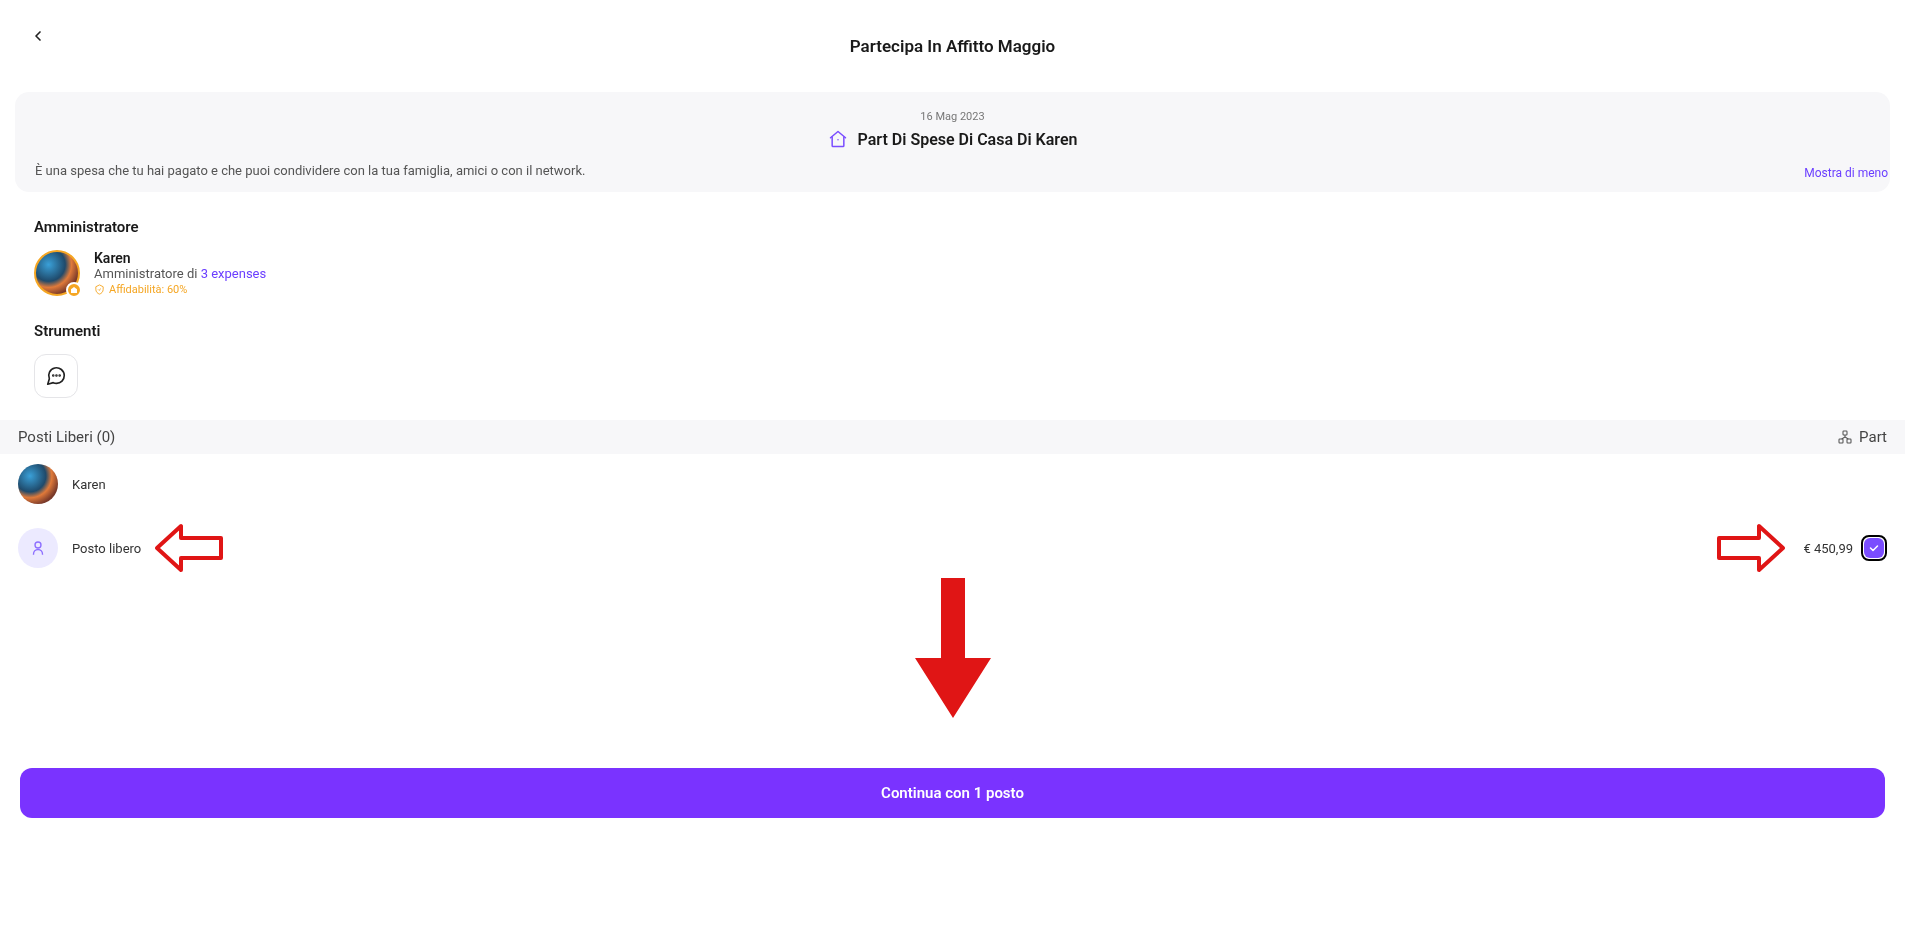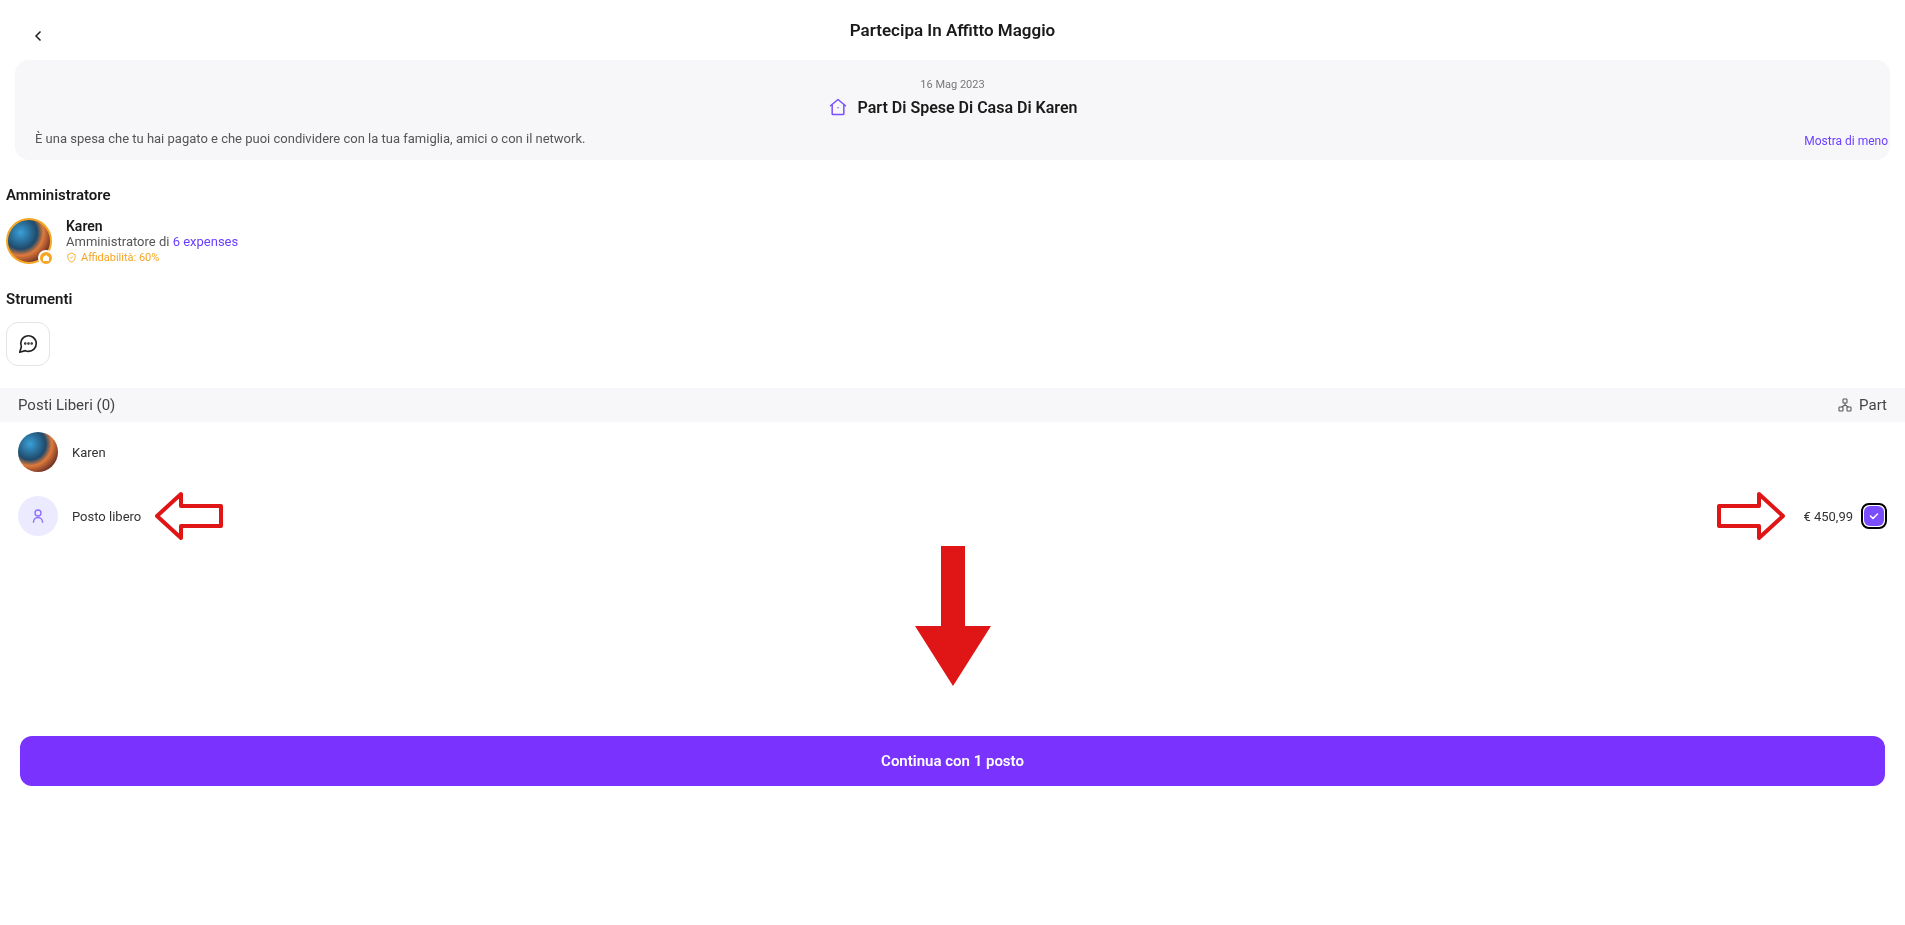--- a/index.html
+++ b/index.html
@@ -4,21 +4,21 @@
 <style>
   * { box-sizing: border-box; margin: 0; padding: 0; }
   body {
     font-family: -apple-system, BlinkMacSystemFont, "Segoe UI", Roboto, Helvetica, Arial, sans-serif;
     background: #ffffff;
     color: #1a1a1a;
     width: 1905px;
   }
   .header {
     position: relative;
-    padding: 20px 0;
+    padding: 36px 0;
     text-align: center;
   }
   .back-btn {
     position: absolute;
     left: 30px;
     top: 28px;
     cursor: pointer;
     width: 16px;
     height: 16px;
   }
@@ -60,21 +60,21 @@
   }
   .info-link {
     position: absolute;
     right: 2px;
     bottom: 12px;
     font-size: 12px;
     color: #6b3fff;
     cursor: pointer;
   }
   .section {
-    padding: 0 6px;
+    padding: 0 34px;
     margin-top: 26px;
   }
   .section-title {
     font-size: 15px;
     font-weight: 600;
     margin-bottom: 14px;
   }
   .admin-row {
     display: flex;
     align-items: center;
@@ -262,21 +262,21 @@
       <div class="avatar-circle"></div>
       <div class="avatar-badge">
         <svg width="8" height="8" viewBox="0 0 24 24" fill="#fff">
             <path d="M12 3 3 10v11h18V10z"></path>
           </svg>
       </div>
     </div>
     <div>
       <div class="admin-name">Karen</div>
       <div class="admin-sub">
-        <span>Amministratore di </span><span class="admin-link">6 expenses</span>
+        <span>Amministratore di </span><span class="admin-link">3 expenses</span>
       </div>
       <div class="reliability">
         <svg width="11" height="11" viewBox="0 0 24 24" fill="none" stroke="#f5a623" stroke-width="2">
             <path d="M12 2 4 6v6c0 5 4 9 8 10 4-1 8-5 8-10V6z"></path>
             <polyline points="9 12 11 14 15 10"></polyline>
           </svg>
         <span>Affidabilità: 60%</span>
       </div>
     </div>
   </div>

